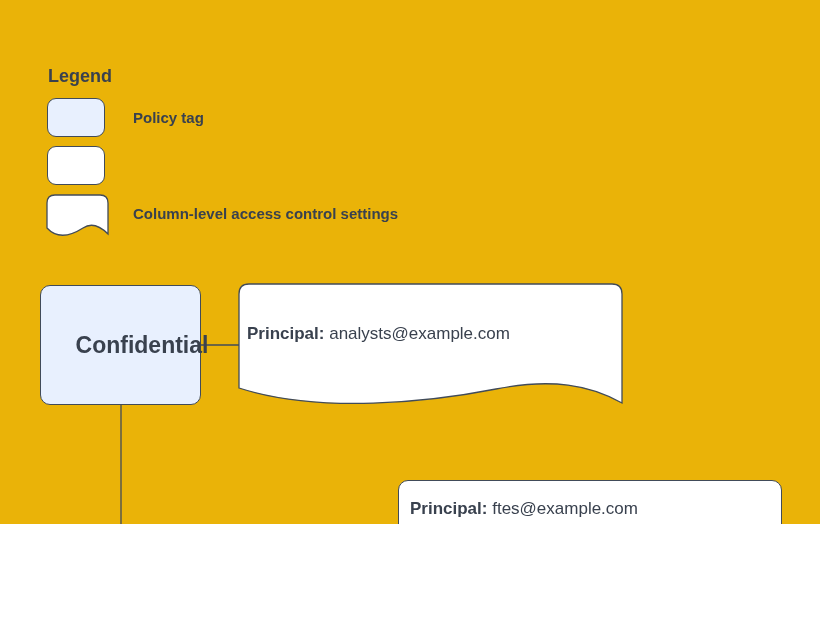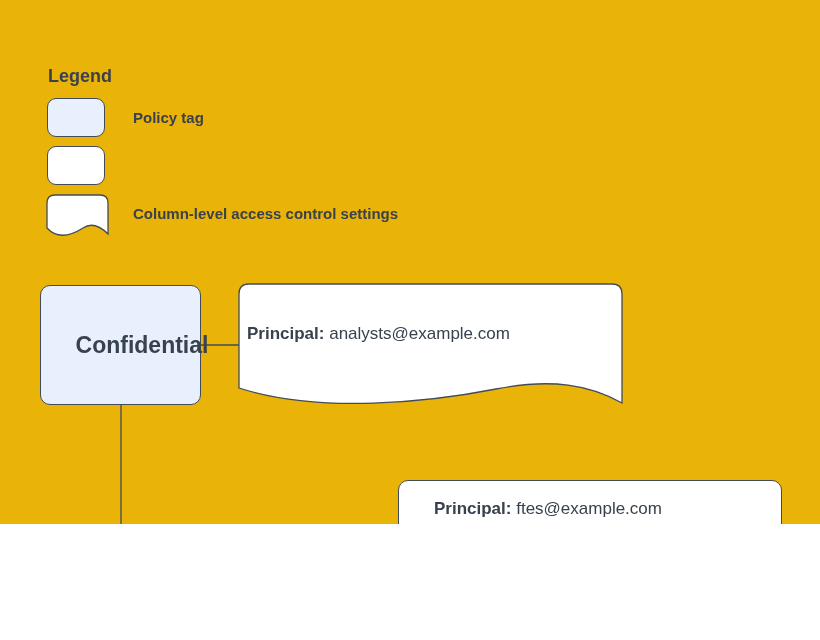--- a/index.html
+++ b/index.html
@@ -71,21 +71,21 @@
     box-sizing: border-box;
   }
 
   .text-block {
     position: absolute;
     font-size: 17px;
     line-height: 27px;
     white-space: nowrap;
   }
   .text-doc  { left: 247px; top: 320px; }
-  .text-box2 { left: 410px; top: 495px; margin-left: 24px; }
+  .text-box2 { left: 410px; top: 495px; }
   .text-block .b { font-weight: bold; }
 </style>
 </head>
 <body>
 
 <div class="canvas">
 
   <svg class="layer" viewBox="0 0 820 640">
 
     <path class="shape-stroke" d="M 55 195 H 100 Q 108 195 108 203 V 234

